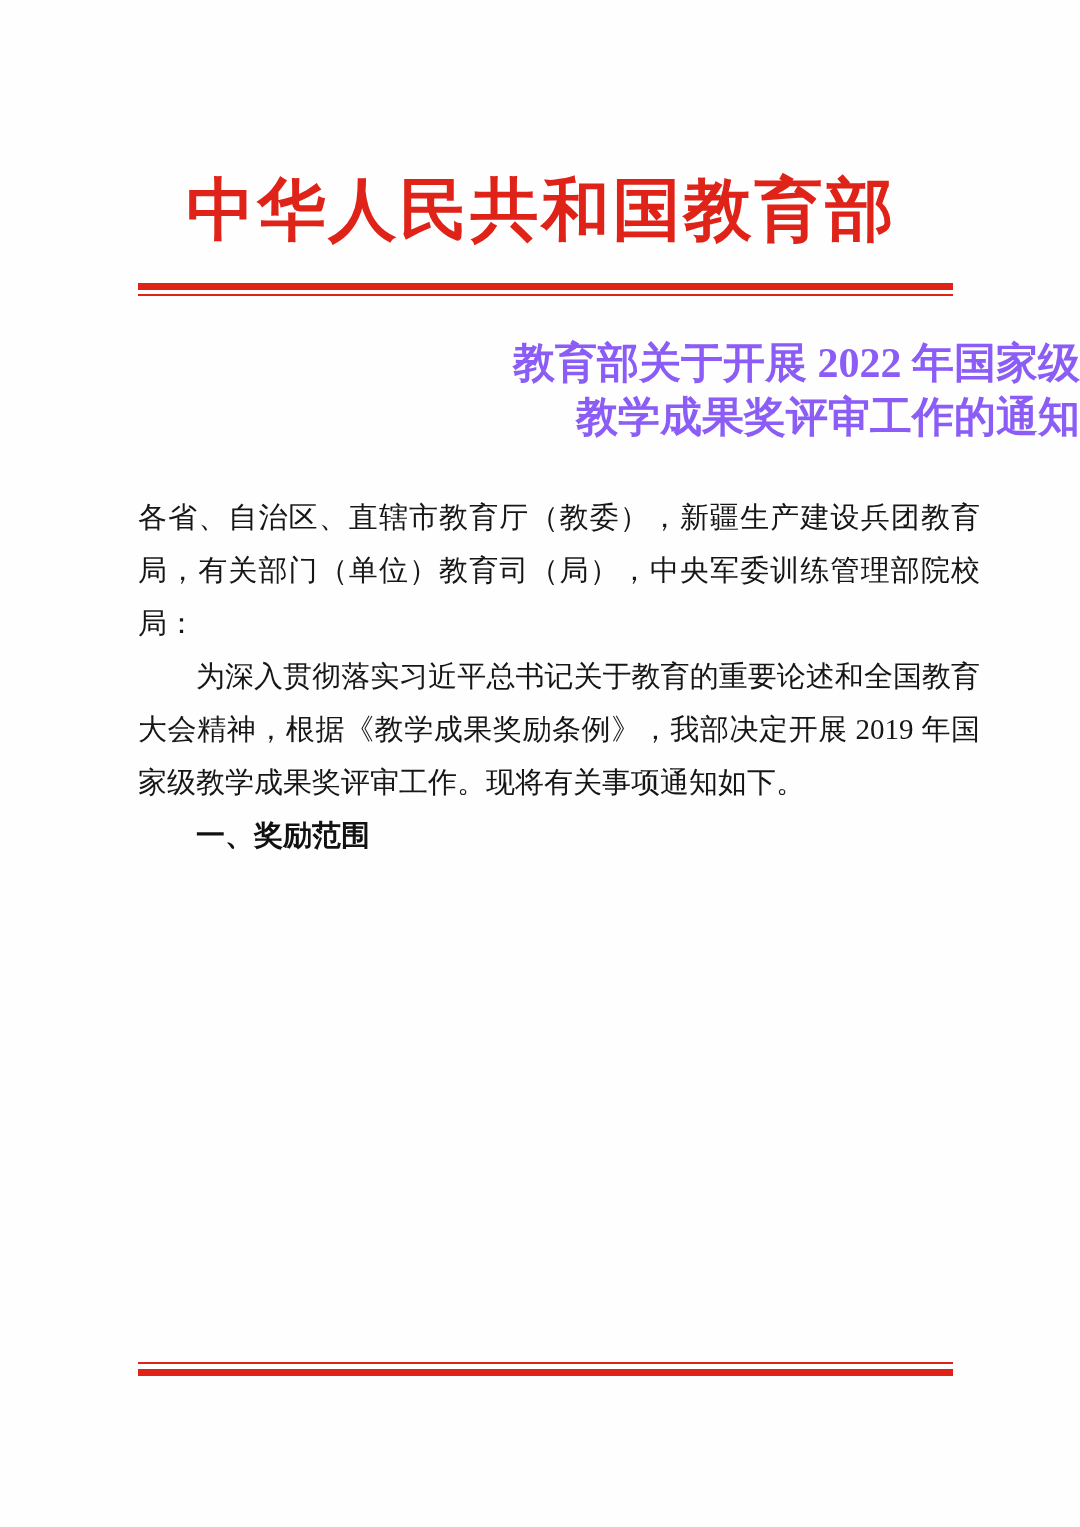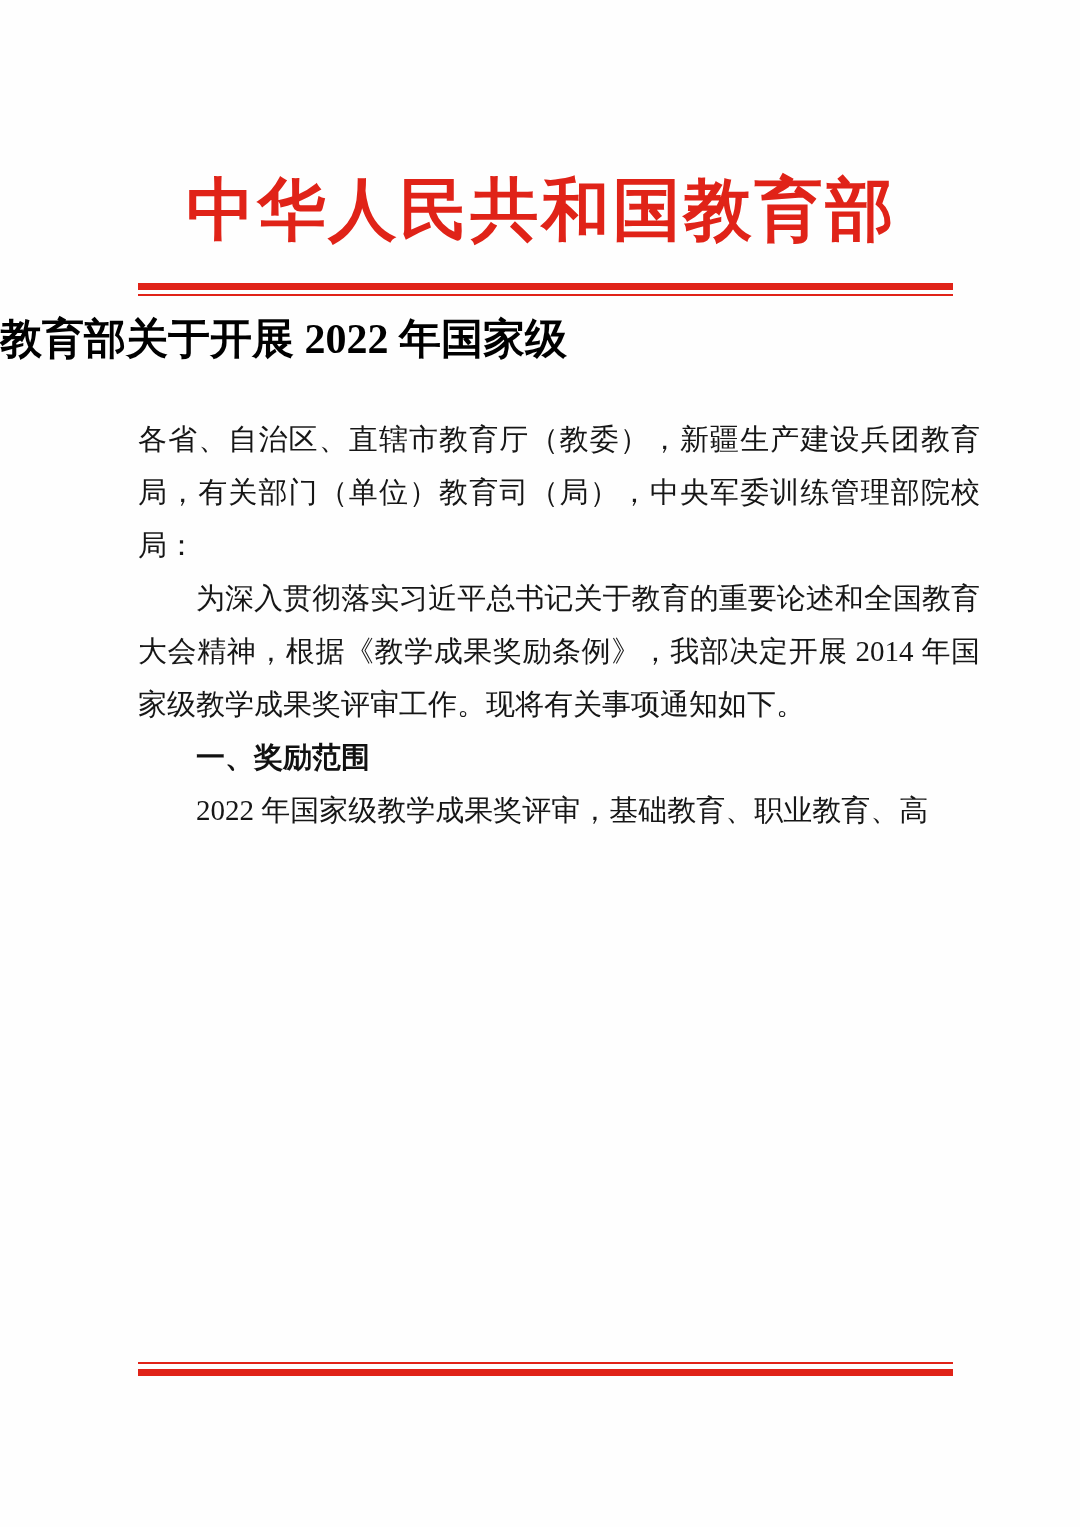--- a/index.html
+++ b/index.html
@@ -41,26 +41,26 @@
     margin-top: 33px;
     margin-right: 130px;
     text-align: right;
     font-size: 31px;
     line-height: 40px;
     color: #1d1d1d;
   }
 
   
   .title {
-    margin-top: 16px;
-    text-align: left;
+    margin-top: 40px;
+    text-align: right;
     font-size: 42px;
     font-weight: bold;
     line-height: 54px;
-    color: #000000;
+    color: #8b5cf6;
   }
 
   
   .body-text {
     margin: 47px 100px 0 138px;
     font-size: 29px;
     line-height: 53px;
     text-align: justify;
     text-justify: inter-character;
     color: #161616;
@@ -94,27 +94,27 @@
 
     <div class="rule rule-top">
       <div class="rule-thick"></div>
       <div class="rule-thin"></div>
     </div>
 
   </div>
 
   <h2 class="title">
     <span>教育部关于开展 2022 年国家级</span><br>
+    <span>教学成果奖评审工作的通知</span>
   </h2>
 
   <div class="body-text">
       <p class="salutation">各省、自治区、直辖市教育厅（教委），新疆生产建设兵团教育局，有关部门（单位）教育司（局），中央军委训练管理部院校局：</p>
-      <p class="paragraph">为深入贯彻落实习近平总书记关于教育的重要论述和全国教育大会精神，根据《教学成果奖励条例》，我部决定开展 2014 年国家级教学成果奖评审工作。现将有关事项通知如下。</p>
+      <p class="paragraph">为深入贯彻落实习近平总书记关于教育的重要论述和全国教育大会精神，根据《教学成果奖励条例》，我部决定开展 2019 年国家级教学成果奖评审工作。现将有关事项通知如下。</p>
       <p class="heading">一、奖励范围</p>
-      <p class="paragraph">2022 年国家级教学成果奖评审，基础教育、职业教育、高</p>
     </div>
 
   <div class="rule rule-bottom">
     <div class="rule-thin"></div>
     <div class="rule-thick"></div>
   </div>
 
 </div>
 
 </body></html>

